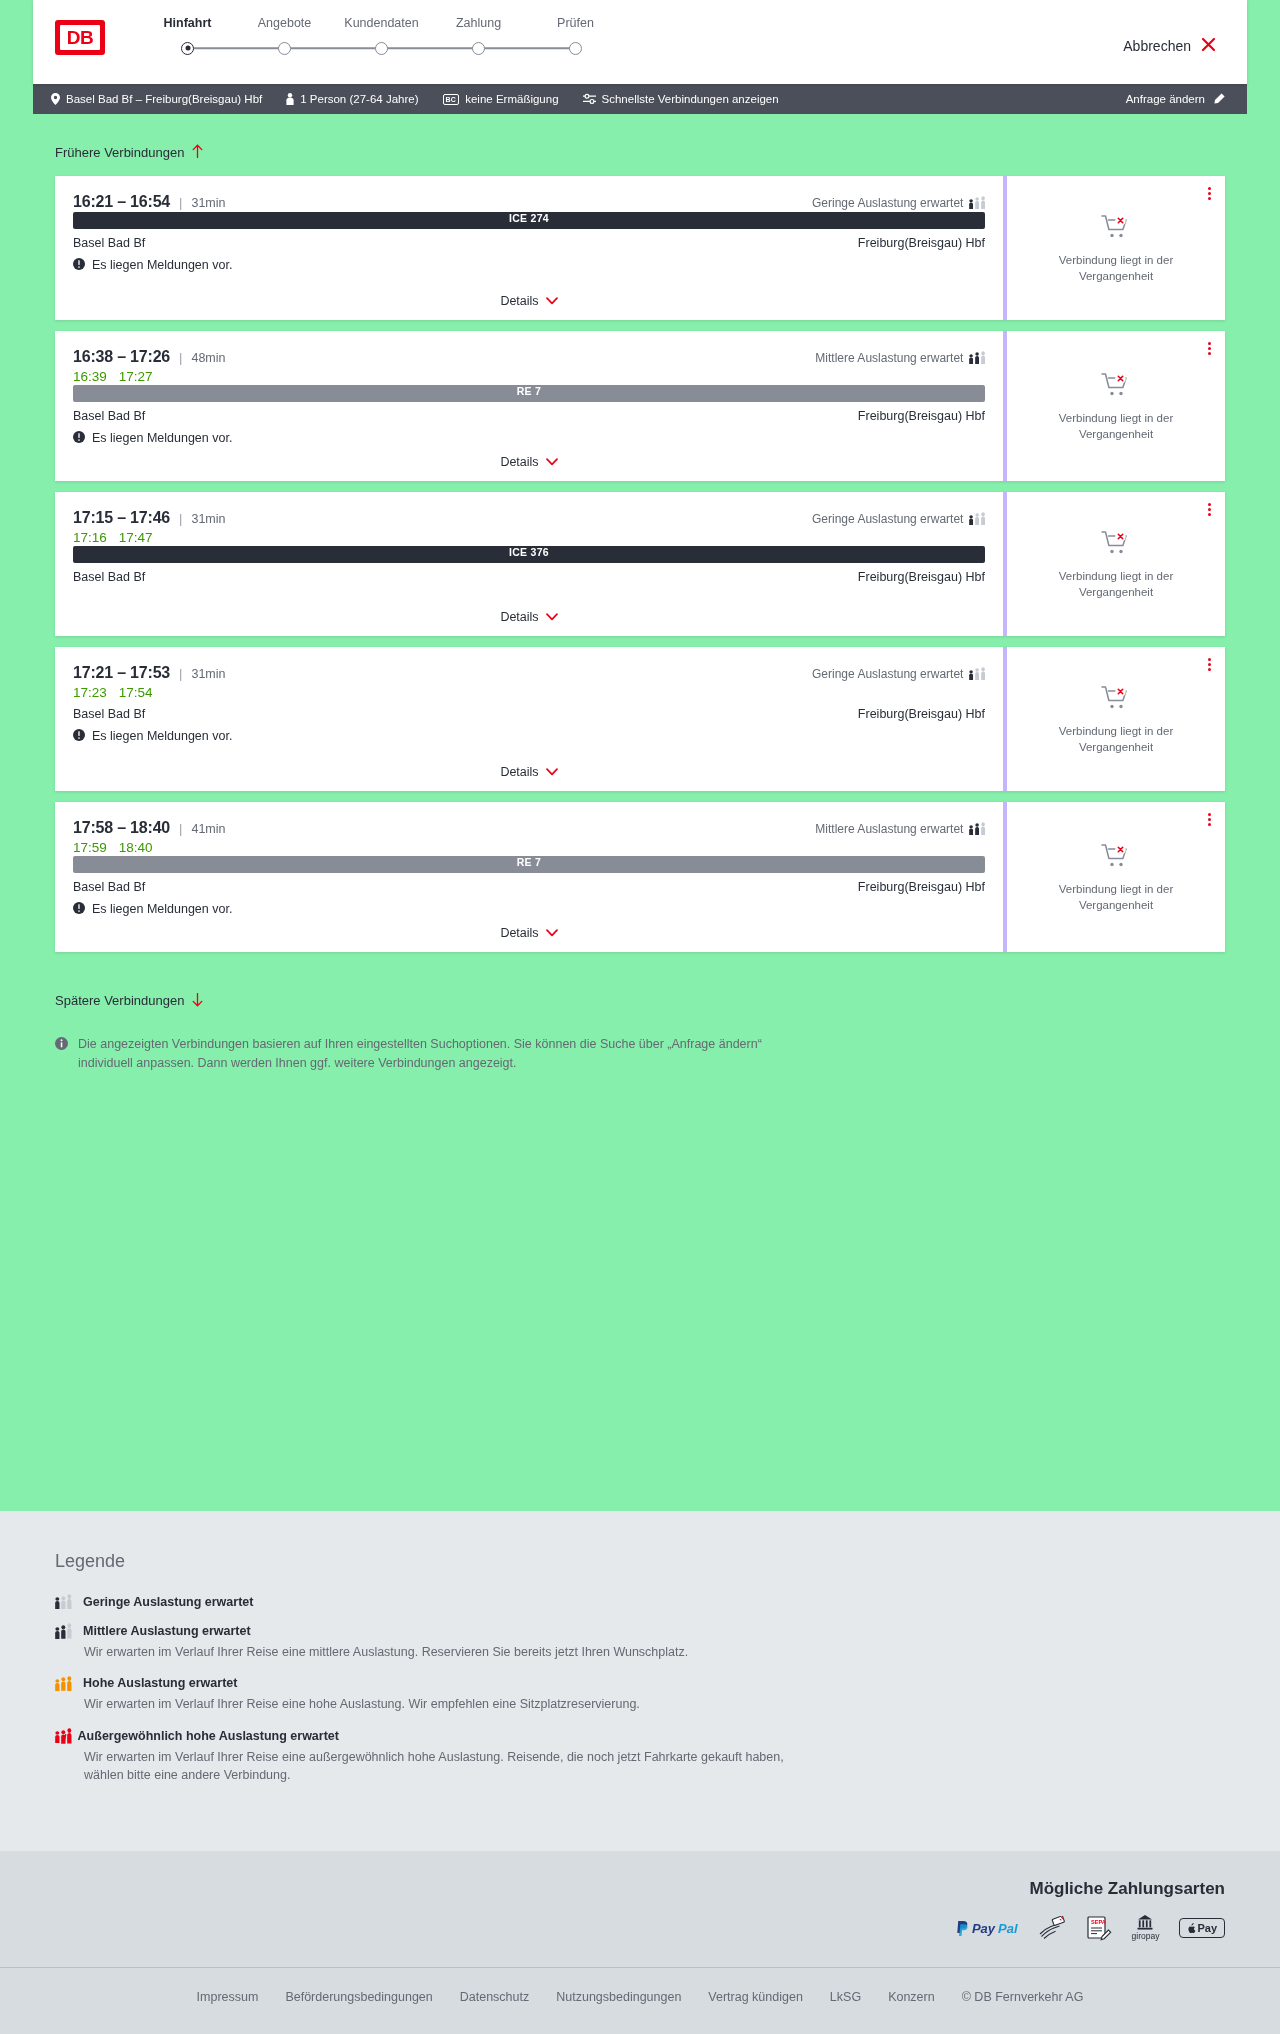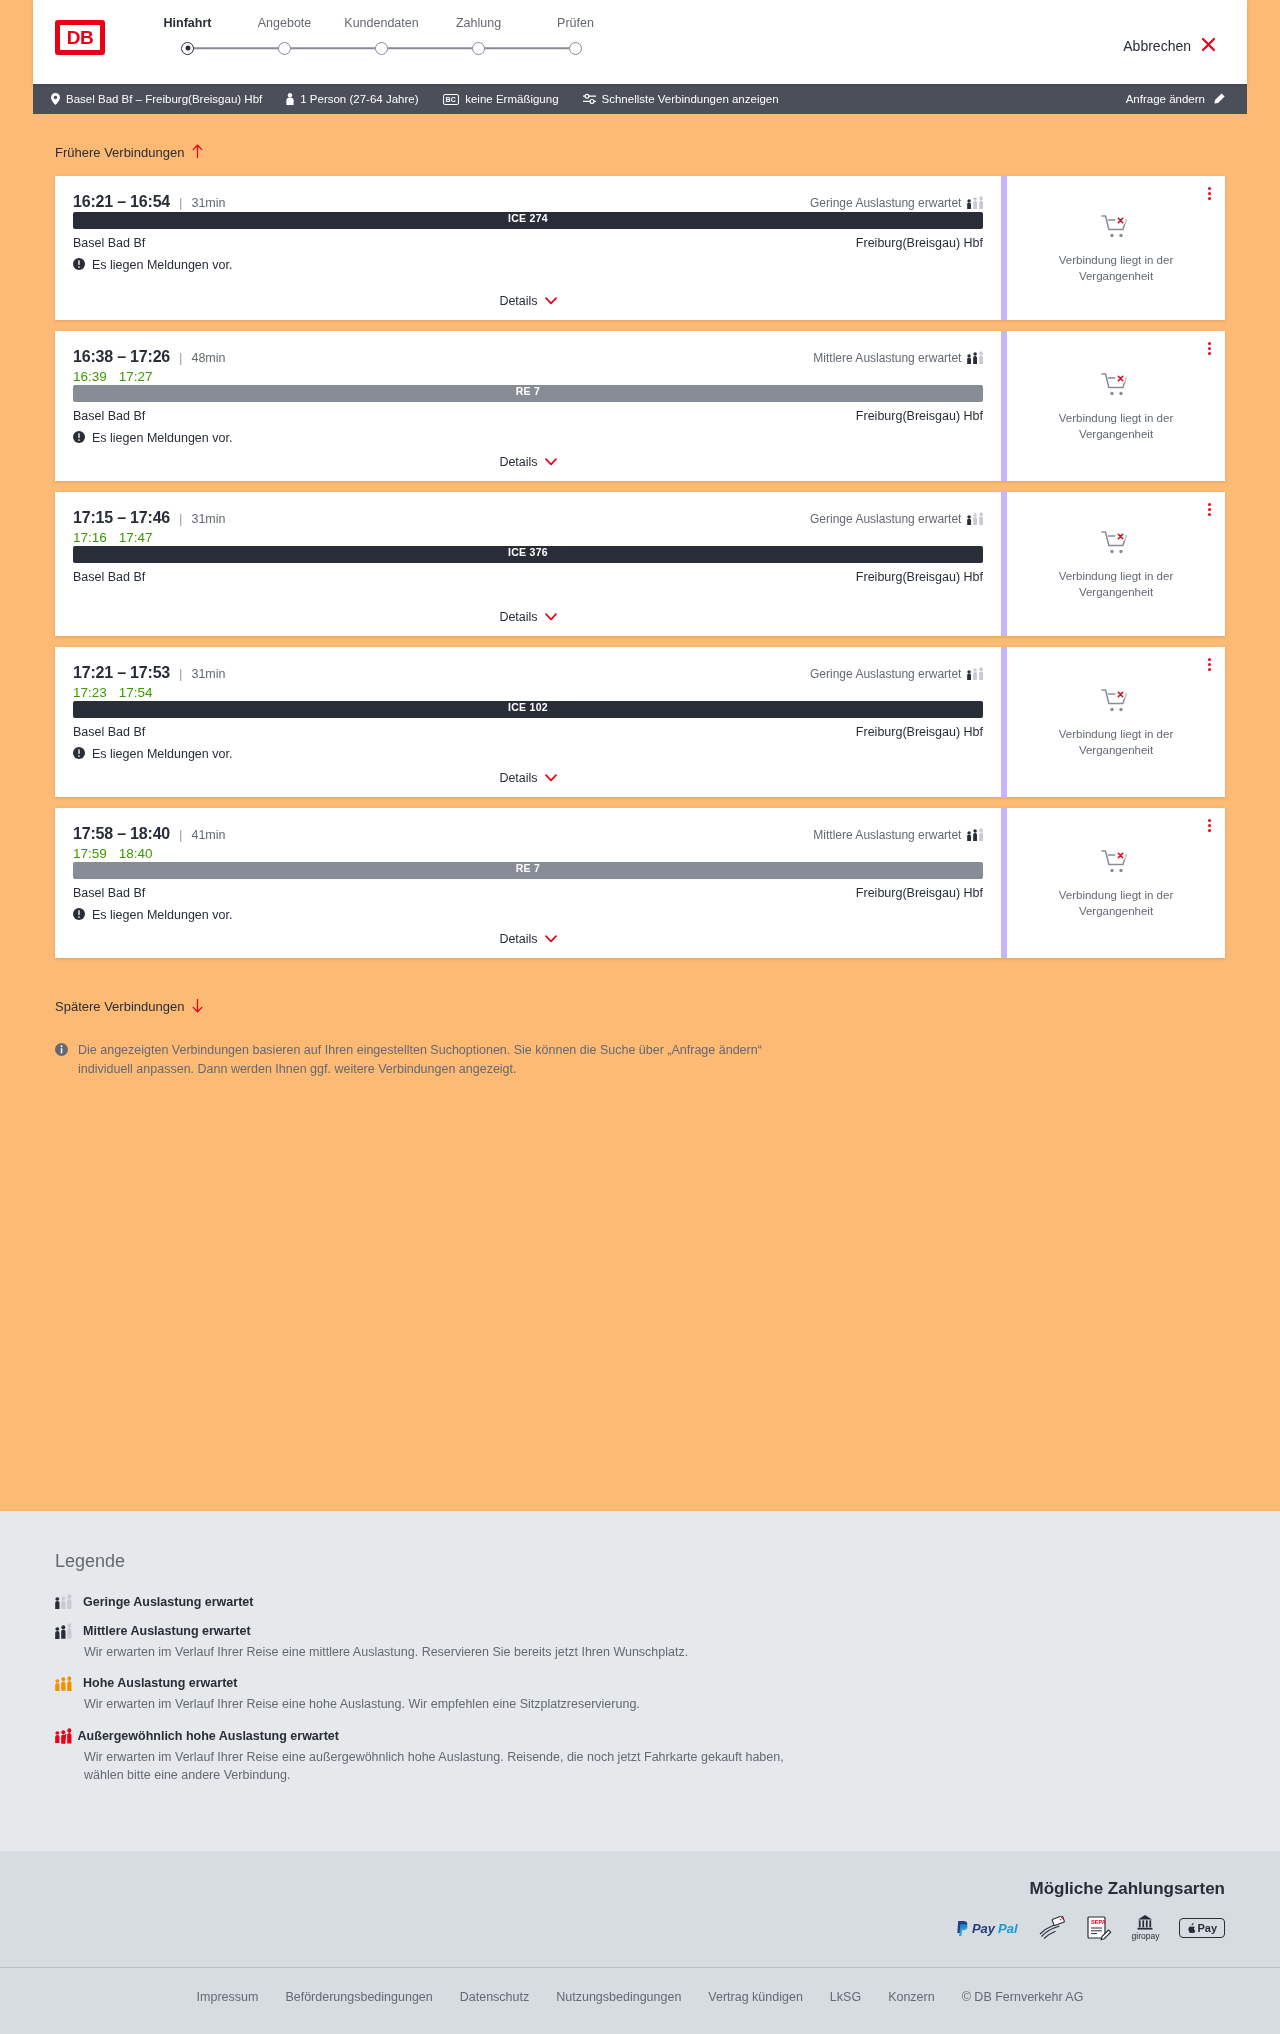--- a/index.html
+++ b/index.html
@@ -7,21 +7,21 @@
   html, body {
     margin: 0; padding: 0;
     background: #f0f3f5;
     font-family: "Liberation Sans", "DejaVu Sans", sans-serif;
     color: #282d37;
   }
   .page {
     width: 1280px;
     min-height: 2034px;
     position: relative;
-    background: #fdba74;
+    background: #86efac;
     display: flex;
     flex-direction: column;
   }
 
   
   .header-wrap {
     background: #ffffff;
     margin: 0 33px;
     box-shadow: 0 1px 3px rgba(0,0,0,.14);
     position: relative;
@@ -215,21 +215,21 @@
     display: flex;
     background: #ffffff;
     box-shadow: 0 1px 3px rgba(0,0,0,.12);
     margin-bottom: 11px;
     min-height: 144px;
   }
   .conn-left {
     flex: 1 1 auto;
     padding: 17px 18px 12px 18px;
     position: relative;
-    border-right: 6px solid #c4b5fd;
+    border-right: 4px solid #c4b5fd;
     display: flex;
     flex-direction: column;
   }
   .conn-topline {
     display: flex;
     align-items: baseline;
     justify-content: space-between;
   }
   .times-block { display: flex; align-items: baseline; gap: 9px; }
   .time-planned {
@@ -782,23 +782,20 @@
                       <circle cx="2.5" cy="2.3" r="2.1" fill="#c8ccd2"></circle>
                       <path d="M0.2 14V6.9C0.2 5.4 1.2 4.6 2.5 4.6S4.8 5.4 4.8 6.9V14z" fill="#c8ccd2"></path>
                     </svg>
                   </span>
                 </div>
               </div>
               <div class="actual-times">
                 <span>17:23</span>
                 <span>17:54</span>
               </div>
-              <div class="train-bar ice">
-                <span>ICE 102</span>
-              </div>
               <div class="stations-row">
                 <span>Basel Bad Bf</span>
                 <span>Freiburg(Breisgau) Hbf</span>
               </div>
               <div class="messages-row">
                 <span><svg width="12" height="12" viewBox="0 0 12 12" aria-hidden="true">
                     <circle cx="6" cy="6" r="6" fill="#282d37"></circle>
                     <rect x="5.35" y="2.3" width="1.3" height="4.6" fill="#fff"></rect>
                     <circle cx="6" cy="9" r="0.85" fill="#fff"></circle>
                   </svg></span>

